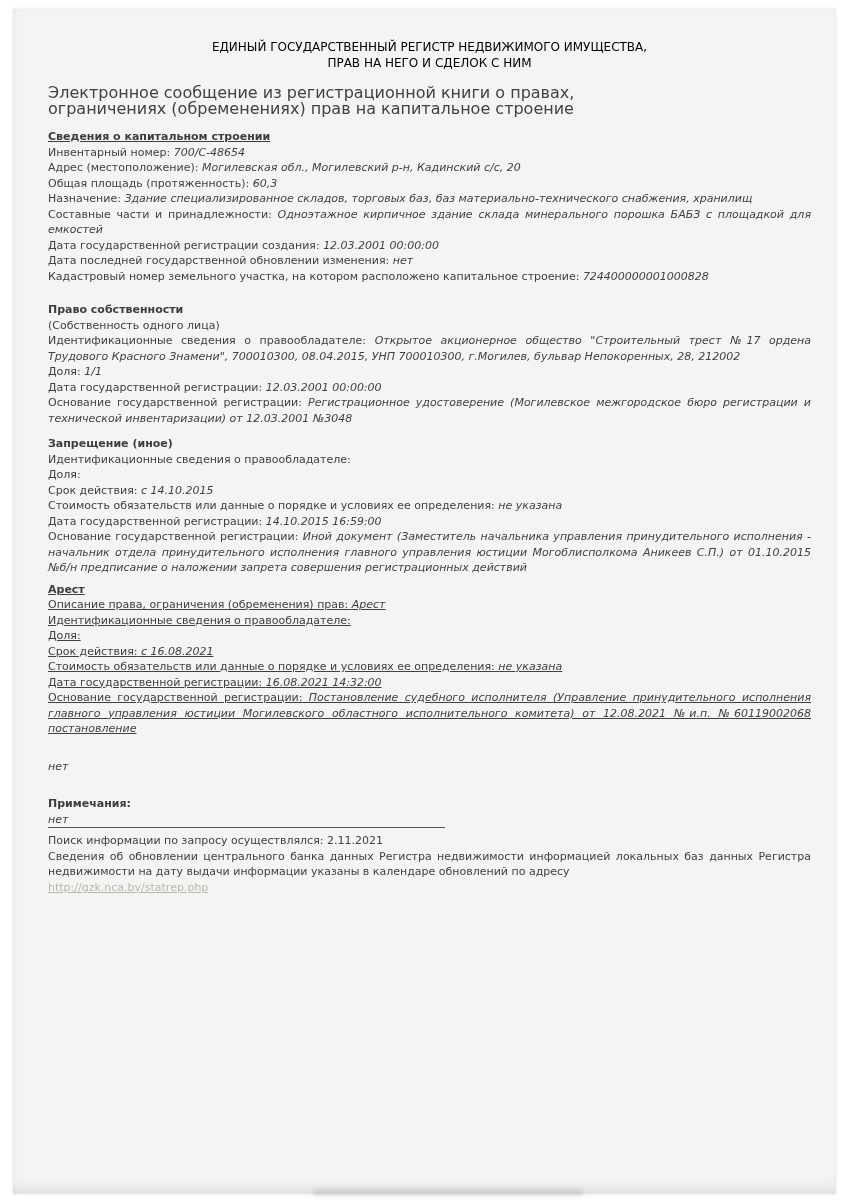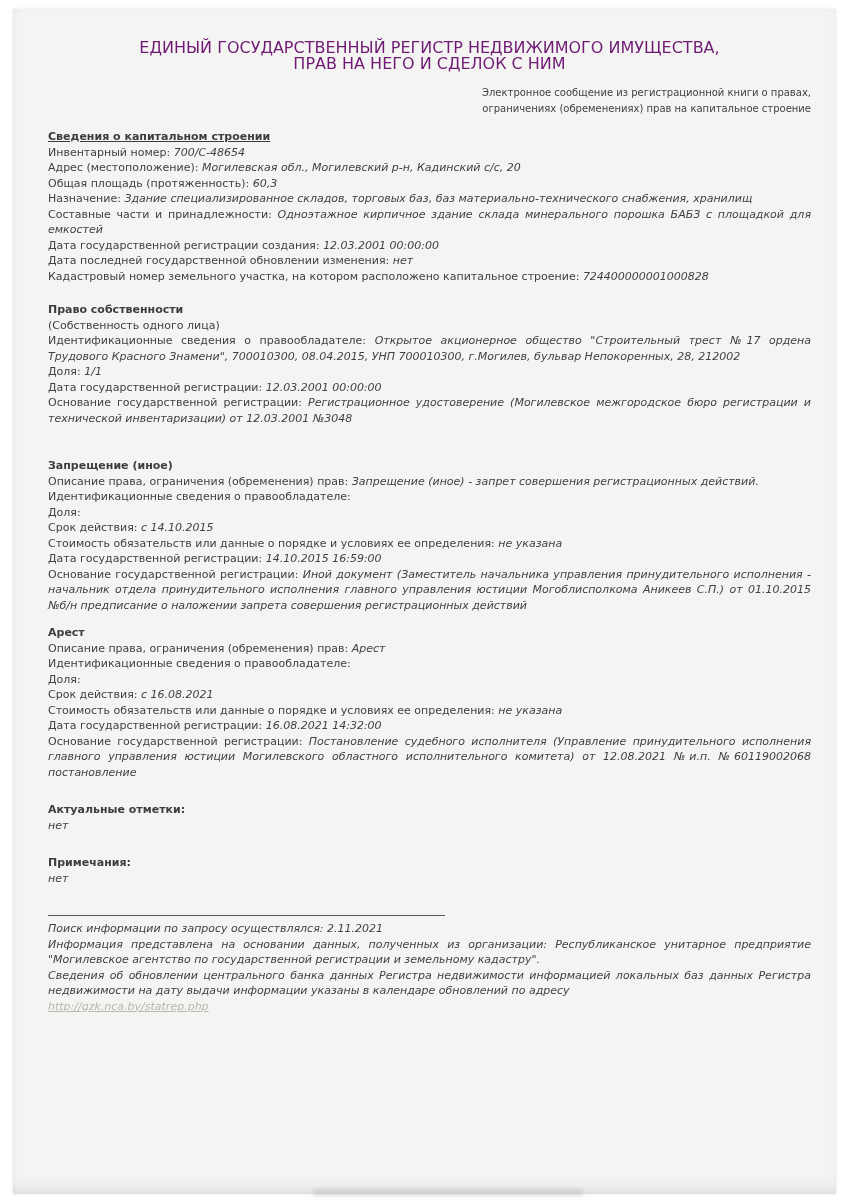--- a/index.html
+++ b/index.html
@@ -12,31 +12,31 @@
     background:#f4f4f2;
     box-shadow:0 0 3px rgba(0,0,0,0.10),
                inset 0 -12px 16px -8px rgba(0,0,0,0.10),
                inset 3px 0 8px -5px rgba(0,0,0,0.06),
                inset 0 4px 8px -5px rgba(0,0,0,0.05);
   }
   .content{
     position:absolute;left:35px;top:31px;width:763px;
     color:#414144;font-size:11px;line-height:15.5px;
   }
-  .title{ text-align:center;font-size:16px;color:#701a75;line-height:15.5px;}
-  .subtitle{ margin-top:14px;text-align:right;font-size:10px;}
+  .title{ text-align:center;font-size:12px;color:#000000;line-height:15.5px;}
+  .subtitle{ margin-top:14px;text-align:left;font-size:16px;}
   .section{ margin-top:18px;}
-  .m13{margin-top:13px;} .m18{} .m20{margin-top:32px;}
-  .m17{margin-top:12px;} .m22{margin-top:22px;}
+  .m13{margin-top:13px;} .m18{} .m20{margin-top:10px;}
+  .m17{margin-top:6px;text-decoration:underline;} .m22{margin-top:22px;}
   .sec-h{ font-weight:bold;color:#3d3d40;}
   .sec-h.u{ text-decoration:underline;}
   .line{ text-align:justify;}
   .val{ font-style:italic;}
   .plain{ font-style:normal;}
-  .footer{ margin-top:29px;font-style:italic;}
+  .footer{ }
   .sep{ width:397px;height:0;border-top:1.4px solid #58585a;margin-bottom:5px;}
   .link{ color:#b6b6b2;text-decoration:underline;cursor:pointer;}
   .bottom-artifact{
     position:absolute;left:300px;top:1180px;width:270px;height:7px;
     background:rgba(70,70,70,0.14);filter:blur(2px);border-radius:3px;
   }
 </style>
 </head>
 <body>
 
@@ -74,21 +74,20 @@
           <div class="line"><span class="lbl">Идентификационные сведения о правообладателе:</span> <span class="val">Открытое акционерное общество "Строительный трест №17 ордена Трудового Красного Знамени", 700010300, 08.04.2015, УНП 700010300, г.Могилев, бульвар Непокоренных, 28, 212002</span></div>
           <div class="line"><span class="lbl">Доля:</span> <span class="val">1/1</span></div>
           <div class="line"><span class="lbl">Дата государственной регистрации:</span> <span class="val">12.03.2001 00:00:00</span></div>
           <div class="line"><span class="lbl">Основание государственной регистрации:</span> <span class="val">Регистрационное удостоверение (Могилевское межгородское бюро регистрации и технической инвентаризации) от 12.03.2001 №3048</span></div>
         </div>
     </div>
 
     <div class="section m20">
       <div class="sec-h">Запрещение (иное)</div>
       <div>
-          <div class="line"><span class="lbl">Описание права, ограничения (обременения) прав:</span> <span class="val">Запрещение (иное) - запрет совершения регистрационных действий.</span></div>
           <div class="line"><span class="lbl">Идентификационные сведения о правообладателе:</span></div>
           <div class="line"><span class="lbl">Доля:</span></div>
           <div class="line"><span class="lbl">Срок действия:</span> <span class="val">с 14.10.2015</span></div>
           <div class="line"><span class="lbl">Стоимость обязательств или данные о порядке и условиях ее определения:</span> <span class="val">не указана</span></div>
           <div class="line"><span class="lbl">Дата государственной регистрации:</span> <span class="val">14.10.2015 16:59:00</span></div>
           <div class="line"><span class="lbl">Основание государственной регистрации:</span> <span class="val">Иной документ (Заместитель начальника управления принудительного исполнения - начальник отдела принудительного исполнения главного управления юстиции Могоблисполкома Аникеев С.П.) от 01.10.2015 №б/н предписание о наложении запрета совершения регистрационных действий</span></div>
         </div>
     </div>
 
     <div class="section m17">
@@ -98,36 +97,34 @@
           <div class="line"><span class="lbl">Идентификационные сведения о правообладателе:</span></div>
           <div class="line"><span class="lbl">Доля:</span></div>
           <div class="line"><span class="lbl">Срок действия:</span> <span class="val">с 16.08.2021</span></div>
           <div class="line"><span class="lbl">Стоимость обязательств или данные о порядке и условиях ее определения:</span> <span class="val">не указана</span></div>
           <div class="line"><span class="lbl">Дата государственной регистрации:</span> <span class="val">16.08.2021 14:32:00</span></div>
           <div class="line"><span class="lbl">Основание государственной регистрации:</span> <span class="val">Постановление судебного исполнителя (Управление принудительного исполнения главного управления юстиции Могилевского областного исполнительного комитета) от 12.08.2021 №и.п. №60119002068 постановление</span></div>
         </div>
     </div>
 
     <div class="section m22">
-      <div class="sec-h">Актуальные отметки:</div>
       <div class="line val">нет</div>
     </div>
 
     <div class="section m22">
       <div class="sec-h">Примечания:</div>
       <div class="line val">нет</div>
     </div>
 
     <div class="footer">
       <div class="sep"></div>
       <div class="line">
         <span>Поиск информации по запросу осуществлялся:</span>
         <span>2.11.2021</span>
       </div>
-      <div class="line">Информация представлена на основании данных, полученных из организации: Республиканское унитарное предприятие "Могилевское агентство по государственной регистрации и земельному кадастру".</div>
       <div class="line">Сведения об обновлении центрального банка данных Регистра недвижимости информацией локальных баз данных Регистра недвижимости на дату выдачи информации указаны в календаре обновлений по адресу</div>
       <div>
         <a class="link">http://gzk.nca.by/statrep.php</a>
       </div>
     </div>
 
   </div>
   <div class="bottom-artifact"></div>
 </div>
 

